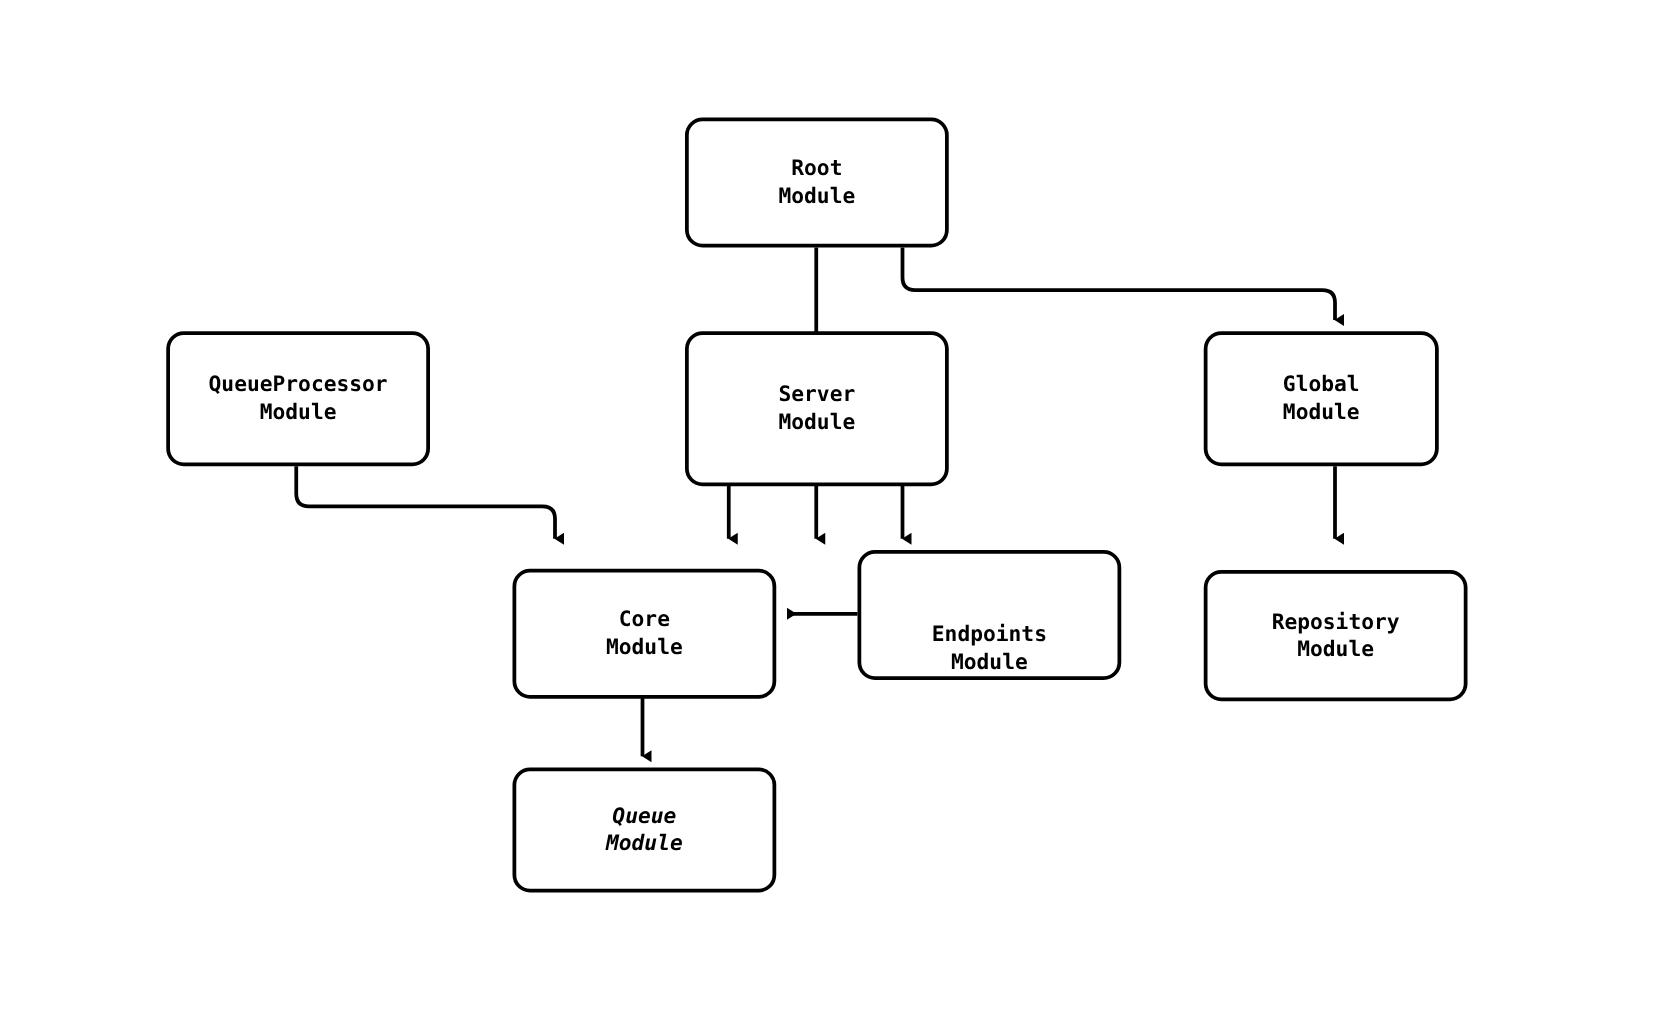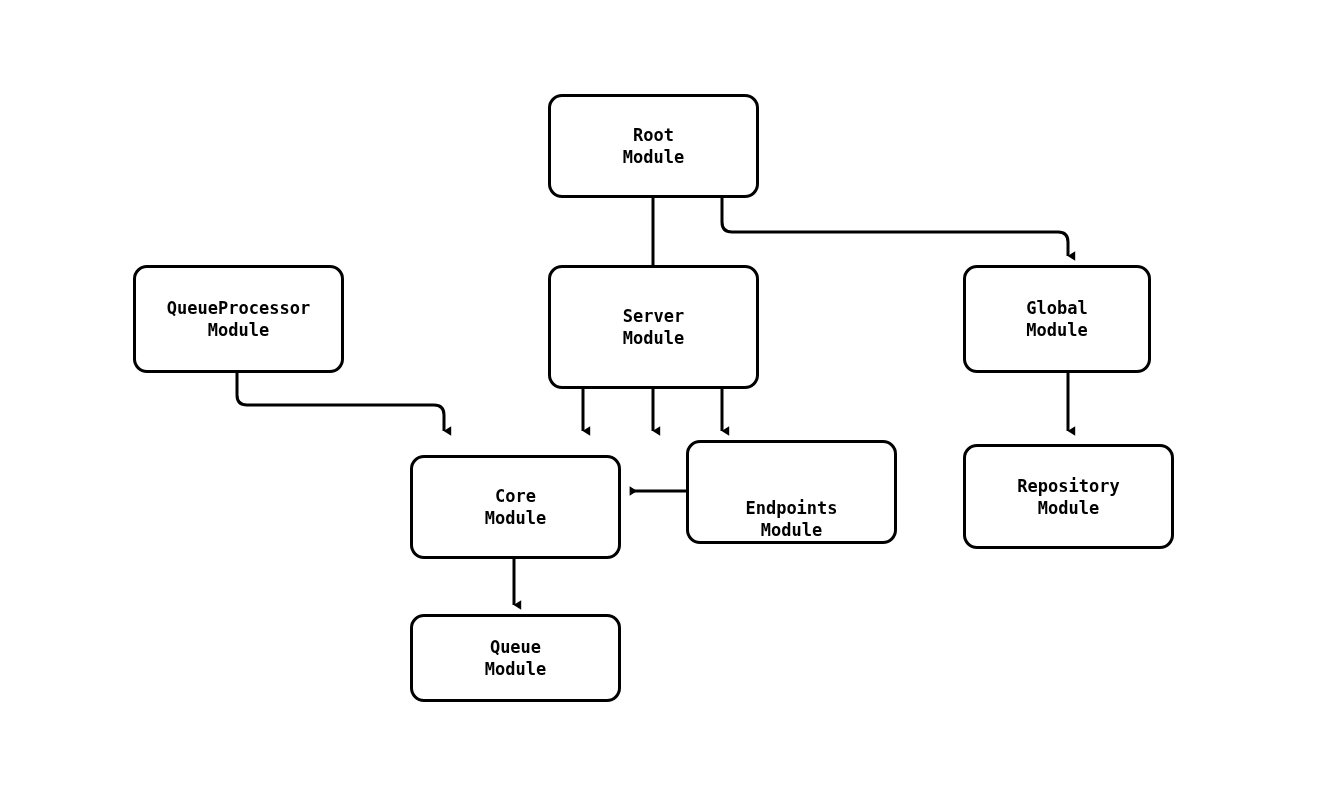--- a/index.html
+++ b/index.html
@@ -111,23 +111,23 @@
   <div class="node" style="left:410px; top:440px; width:211px; height:104px;margin-top:15px;">
     <div class="node-label">Core
 Module</div>
   </div>
 
   <div class="node" style="left:686px; top:440px; width:211px; height:104px;justify-content:flex-end;">
     <div class="node-label">Endpoints
 Module</div>
   </div>
 
-  <div class="node" style="left:963px; top:444px; width:211px; height:105px;">
+  <div class="node" style="left:963px; top:456px; width:211px; height:105px;">
     <div class="node-label">Repository
 Module</div>
   </div>
 
-  <div class="node" style="left:410px; top:614px; width:211px; height:88px;">
+  <div class="node" style="left:410px; top:614px; width:211px; height:100px;font-style:italic;">
     <div class="node-label">Queue
 Module</div>
   </div>
 
 </div>
 
 </body></html>

